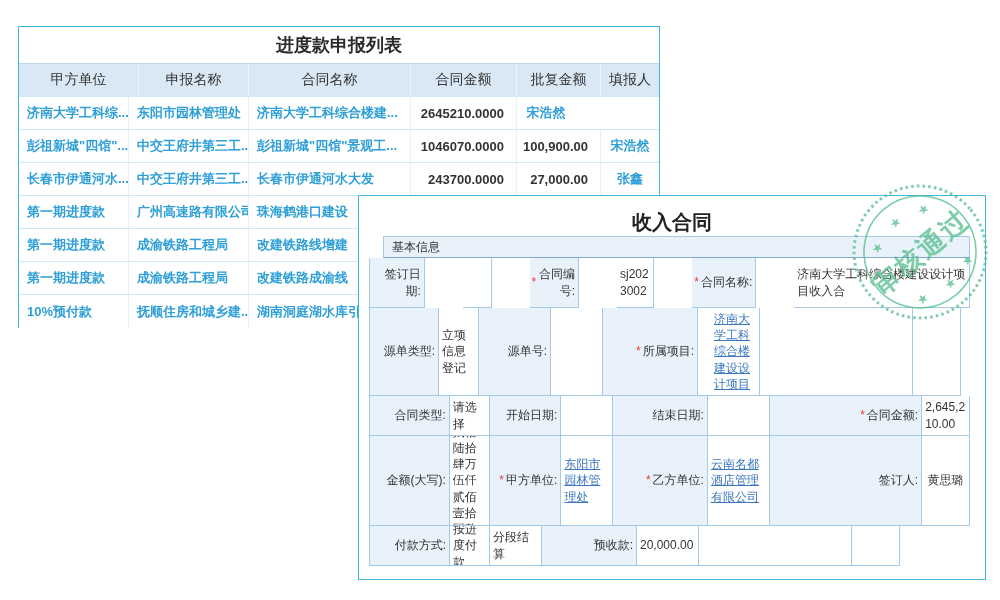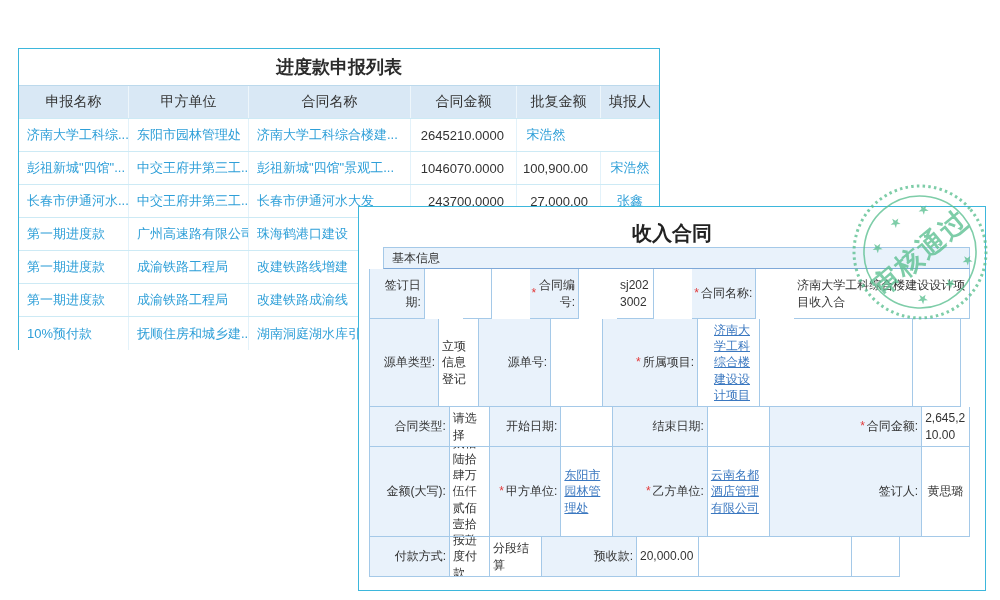--- a/index.html
+++ b/index.html
@@ -15,51 +15,51 @@
     --stamp:#5abf90;
   }
   *{box-sizing:border-box;margin:0;padding:0;}
   html,body{width:1000px;height:600px;}
   body{
     position:relative;background:#ffffff;overflow:hidden;
     font-family:"Liberation Sans","DejaVu Sans",sans-serif;color:#333;
   }
   
   .list-panel{
-    position:absolute;left:18px;top:48px;width:642px;height:302px;
+    position:absolute;left:18px;top:26px;width:642px;height:302px;
     background:#fff;border:1px solid var(--panel-border);z-index:1;
   }
   .list-title{
     height:36px;line-height:36px;text-align:center;
     font-size:18px;font-weight:bold;color:#2b2b2b;
   }
   .thead{display:flex;height:34px;background:var(--header-bg);
     border-top:1px solid #bcd9ec;border-bottom:1px solid var(--row-border);}
   .th{
     display:flex;align-items:center;justify-content:center;
     font-size:14px;color:#333;border-right:1px solid #eef6fb;
     overflow:hidden;white-space:nowrap;
   }
   .th:last-child{border-right:none;text-align:center;}
   .tr{display:flex;height:33px;border-bottom:1px solid var(--row-border);background:#fff;}
   .tr:last-child{border-bottom:none;}
   .td{
     display:flex;align-items:center;font-size:13px;
     border-right:1px solid var(--col-border);
-    overflow:hidden;white-space:nowrap;
+    overflow:hidden;white-space:nowrap;font-weight:bold;
   }
   .td:last-child{border-right:none;}
   .td.left{justify-content:flex-start;padding-left:8px;}
   .td.right{justify-content:flex-end;padding-right:12px;}
   .td.center{justify-content:center;}
   .td.blue{color:var(--blue-text);}
   .td.num{color:#333;}
   
   .form-panel{
-    position:absolute;left:358px;top:206px;width:628px;height:385px;
+    position:absolute;left:358px;top:195px;width:628px;height:385px;
     background:#fff;border:1px solid var(--panel-border);z-index:2;
   }
   .form-title{
     padding-top:13px;height:40px;text-align:center;
     font-size:20px;font-weight:bold;color:#222;
   }
   .section-bar{
     margin:0 15px 0 24px;height:22px;line-height:21px;
     background:var(--label-bg);
     border:1px solid var(--form-border);border-bottom:1px solid #7fa9d8;
@@ -80,22 +80,22 @@
   .linktext{color:var(--link);text-decoration:underline;cursor:pointer;}
   
   .stamp{position:absolute;left:848px;top:180px;width:144px;height:144px;z-index:3;opacity:.78;}
 </style>
 </head>
 <body>
 
 <div class="list-panel">
   <div class="list-title">进度款申报列表</div>
   <div class="thead" id="list-head">
+      <div class="th" style="width: 120px;">甲方单位</div>
       <div class="th" style="width: 110px;">申报名称</div>
-      <div class="th" style="width: 120px;">甲方单位</div>
       <div class="th" style="width: 162px;">合同名称</div>
       <div class="th" style="width: 106px;">合同金额</div>
       <div class="th" style="width: 84px;">批复金额</div>
       <div class="th" style="width: 58px;">填报人</div>
     </div>
   <div id="list-body">
       <div class="tr">
         <div class="td blue left" style="width: 110px;">济南大学工科综...</div>
         <div class="td blue left" style="width: 120px;">东阳市园林管理处</div>
         <div class="td blue left" style="width: 162px;">济南大学工科综合楼建...</div>

